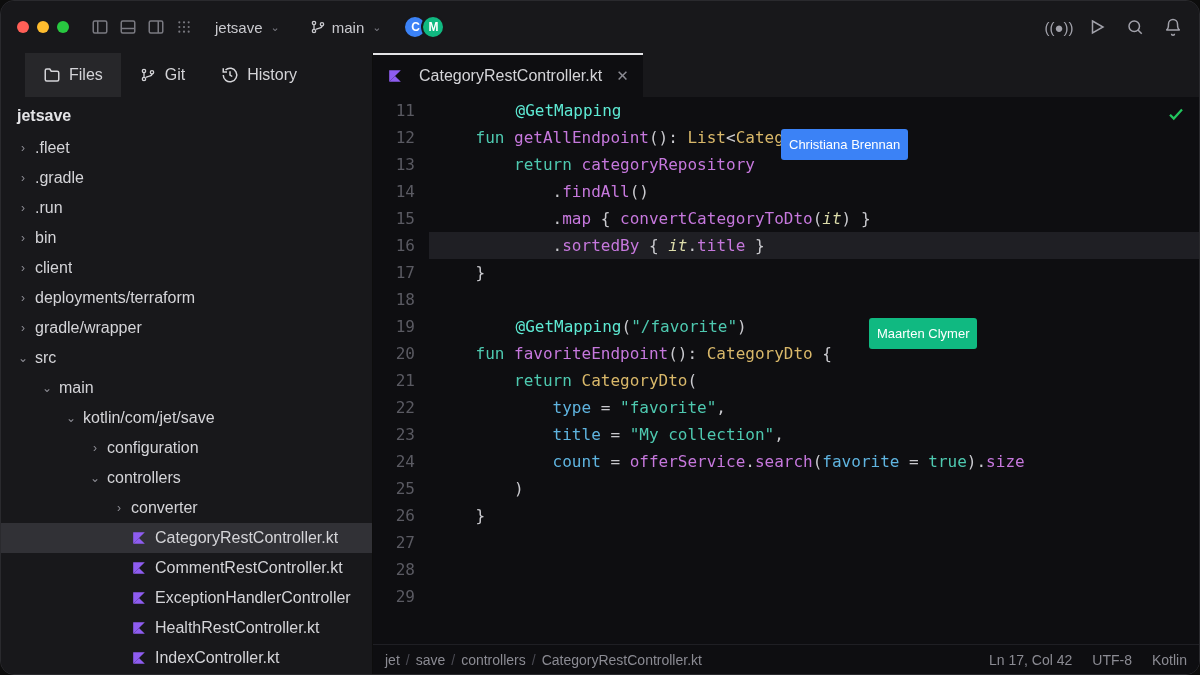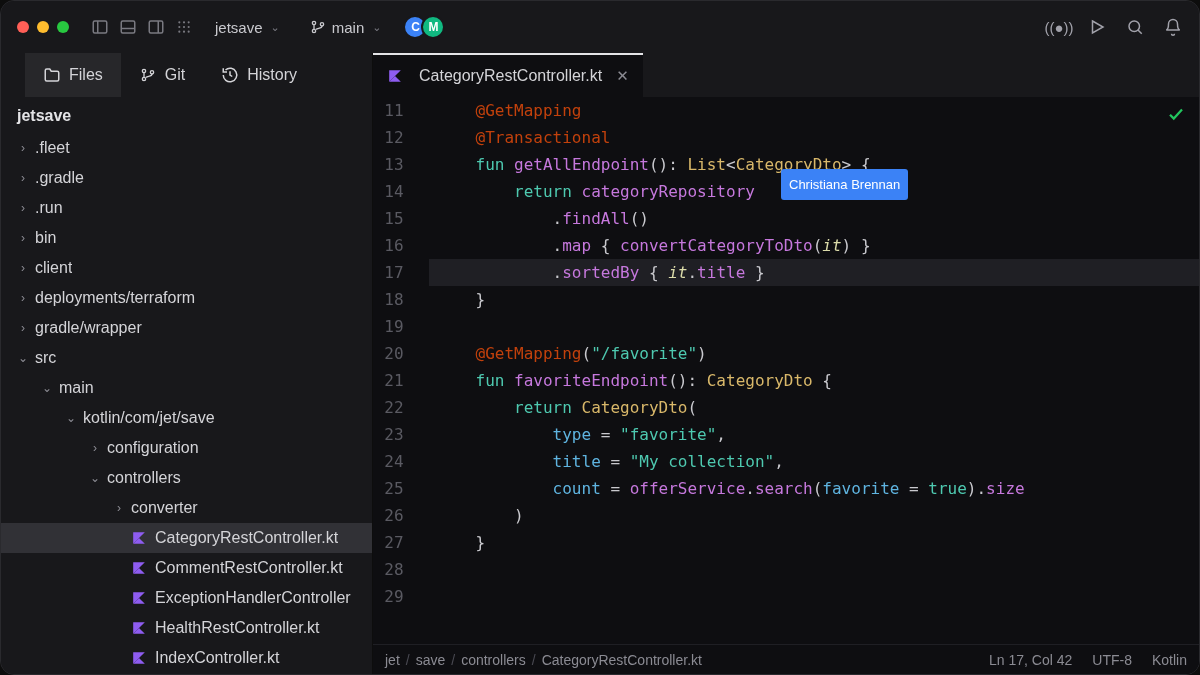--- a/index.html
+++ b/index.html
@@ -75,29 +75,29 @@
     display:flex; align-items:center; gap:8px;
     height:44px; padding:0 14px;
     background:#0e0e11;
     border-top:2px solid #e4e4e7;
     color:#d4d4d8; font-size:16px;
   }
   .file-tab .close-x { color:#8b8b93; font-size:15px; margin-left:6px;}
   .code-area { flex:1; display:flex; position:relative; font-family: "SF Mono", Menlo, Consolas, monospace; font-size:16px; line-height:27px; overflow:hidden;}
   .check-icon { position:absolute; top:8px; right:14px; color:#22c55e;}
   .gutter { width:56px; text-align:right; padding-right:14px; color:#5a5a62; user-select:none;}
-  .gutter div { height:27px;text-align:center;}
+  .gutter div { height:27px;}
   .code { flex:1; position:relative;}
   .code-line { height:27px; white-space:pre; padding-left:8px; position:relative;}
   .code-line.hl { background:#1f1f24;}
-  .tag-label { position:absolute; font-size:13px; font-weight:500; padding:2px 8px; border-radius:3px; color:#fff; font-family:-apple-system,sans-serif; z-index:5;margin-top:40px;}
+  .tag-label { position:absolute; font-size:13px; font-weight:500; padding:2px 8px; border-radius:3px; color:#fff; font-family:-apple-system,sans-serif; z-index:5;}
   .tag-blue { background:#3b82f6;}
   .tag-green { background:#10b981;}
   
-  .c-ann { color:#c2410c;}
+  .c-ann { color:#5eead4;margin-left:40px;}
   .c-kw { color:#4ec9b0;}
   .c-fn { color:#5fb4e0;}
   .c-type { color:#d9b86a;}
   .c-call { color:#c678dd;}
   .c-str { color:#4ec9b0;}
   .c-param { color:#5fb4e0;}
   .c-num { color:#d19a66;}
   .c-plain { color:#c9c9ce;}
   .c-it { color:#dcdcaa; font-style:italic;}
   .c-prop { color:#c678dd;}
@@ -373,37 +373,37 @@
             <div>23</div>
             <div>24</div>
             <div>25</div>
             <div>26</div>
             <div>27</div>
             <div>28</div>
             <div>29</div>
           </div>
         <div class="code" id="code">
             <div class="code-line"><span class="c-plain">    <span class="c-ann">@GetMapping</span></span></div>
-            <div class="code-line"><span class="c-plain">    <span class="c-ann">@Transactional</span></span></div>
             <div class="code-line"><span class="c-plain">    <span class="c-kw">fun</span> <span class="c-fn"><span class="c-call">getAllEndpoint</span></span>(): <span class="c-type">List</span>&lt;<span class="c-type">CategoryDto</span>&gt; {</span></div>
             <div class="code-line"><span class="c-plain">        <span class="c-kw">return</span> <span class="c-call">categoryRepository</span></span></div>
             <div class="code-line"><span class="c-plain">            .<span class="c-prop">findAll</span>()</span></div>
             <div class="code-line"><span class="c-plain">            .<span class="c-prop">map</span> { <span class="c-call">convertCategoryToDto</span>(<span class="c-it">it</span>) }</span></div>
             <div class="code-line hl"><span class="c-plain">            .<span class="c-prop">sortedBy</span> { <span class="c-it">it</span>.<span class="c-prop">title</span> }</span></div>
             <div class="code-line"><span class="c-plain">    }</span></div>
             <div class="code-line"><span class="c-plain"></span></div>
             <div class="code-line"><span class="c-plain">    <span class="c-ann">@GetMapping</span>(<span class="c-str">"/favorite"</span>)</span></div>
             <div class="code-line"><span class="c-plain">    <span class="c-kw">fun</span> <span class="c-fn"><span class="c-call">favoriteEndpoint</span></span>(): <span class="c-type">CategoryDto</span> {</span></div>
             <div class="code-line"><span class="c-plain">        <span class="c-kw">return</span> <span class="c-type">CategoryDto</span>(</span></div>
             <div class="code-line"><span class="c-plain">            <span class="c-param">type</span> = <span class="c-str">"favorite"</span>,</span></div>
             <div class="code-line"><span class="c-plain">            <span class="c-param">title</span> = <span class="c-str">"My collection"</span>,</span></div>
             <div class="code-line"><span class="c-plain">            <span class="c-param">count</span> = <span class="c-call">offerService</span>.<span class="c-prop">search</span>(<span class="c-param">favorite</span> = <span class="c-kw">true</span>).<span class="c-prop">size</span></span></div>
             <div class="code-line"><span class="c-plain">        )</span></div>
             <div class="code-line"><span class="c-plain">    }</span></div>
             <div class="tag-label tag-blue" style="top: 32px; left: 352px;">Christiana Brennan</div>
+            <div class="tag-label tag-green" style="top: 221px; left: 440px;">Maarten Clymer</div>
           </div>
       </div>
       <div class="status">
         <div class="crumbs" id="crumbs">
             <span>jet</span>
             <span class="sep"> / </span>
             <span>save</span>
             <span class="sep"> / </span>
             <span>controllers</span>
             <span class="sep"> / </span>

